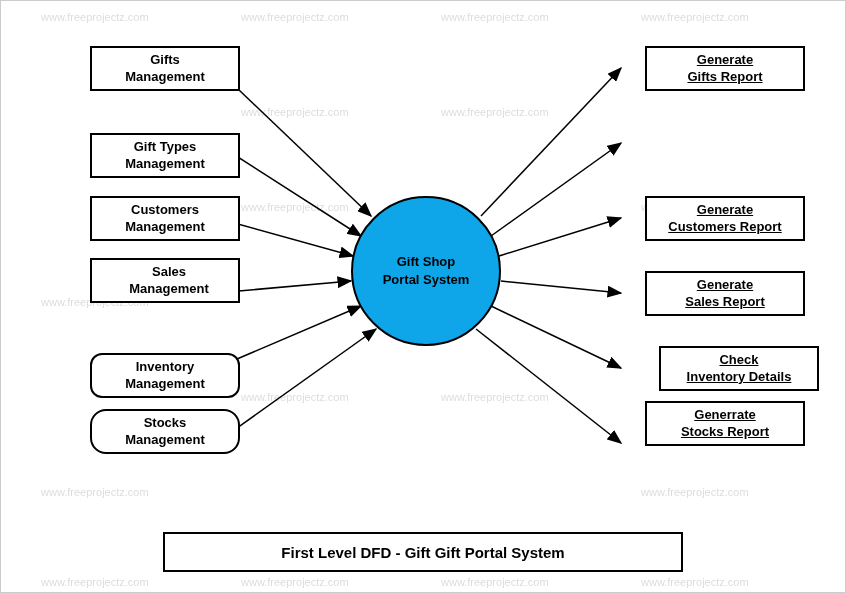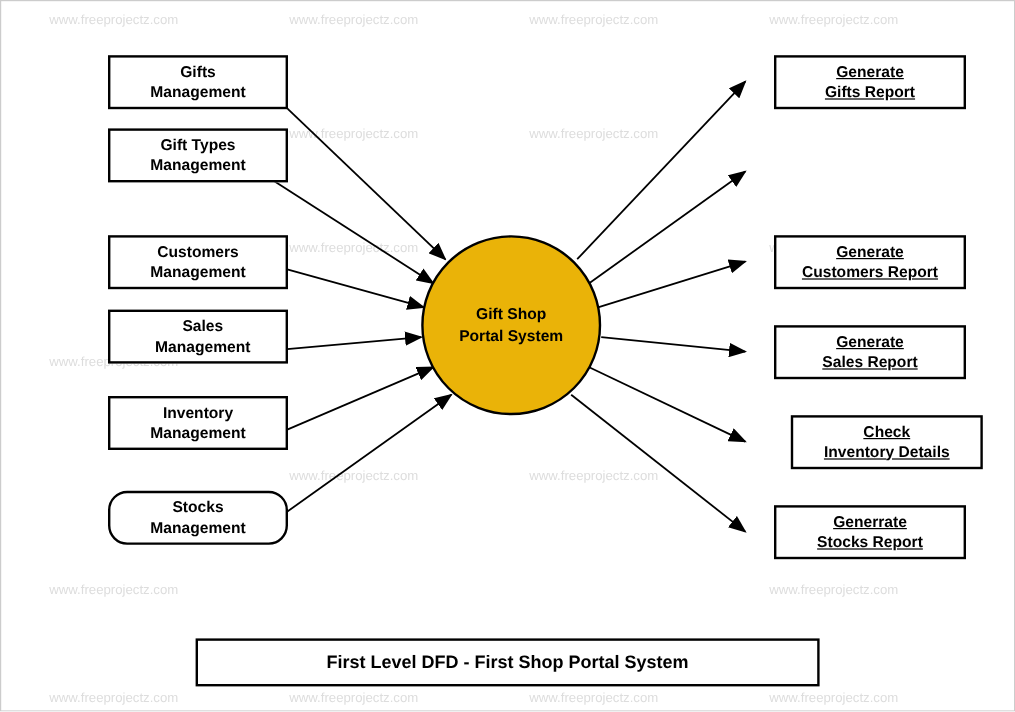--- a/index.html
+++ b/index.html
@@ -6,21 +6,21 @@
     body { font-family: Arial, sans-serif; background: #fff; width: 846px; height: 593px; position: relative; overflow: hidden; }
     .container { width: 846px; height: 593px; position: relative; border: 1px solid #ccc; }
     
     .watermark { position: absolute; color: #ddd; font-size: 11px; pointer-events: none; z-index: 0; }
     
     .box { position: absolute; border: 2px solid #000; background: #fff; display: flex; align-items: center; justify-content: center; text-align: center; font-weight: bold; font-size: 13px; z-index: 2; padding: 4px; line-height: 1.3; margin-left: 24px; }
     
     .left-box { width: 150px; height: 45px; }
     .right-box { width: 160px; height: 45px; text-decoration: underline; }
     
-    .circle { position: absolute; width: 150px; height: 150px; border-radius: 50%; border: 2px solid #000; background: #eab308; display: flex; align-items: center; justify-content: center; text-align: center; font-weight: bold; font-size: 13px; z-index: 2; line-height: 1.4; }
+    .circle { position: absolute; width: 150px; height: 150px; border-radius: 50%; border: 2px solid #000; background: #0ea5e9; display: flex; align-items: center; justify-content: center; text-align: center; font-weight: bold; font-size: 13px; z-index: 2; line-height: 1.4; }
     
     .title-box { position: absolute; bottom: 20px; left: 50%; transform: translateX(-50%); width: 520px; height: 40px; border: 2px solid #000; background: #fff; display: flex; align-items: center; justify-content: center; font-weight: bold; font-size: 15px; z-index: 2; }
     
     svg.arrows { position: absolute; top: 0; left: 0; width: 846px; height: 593px; z-index: 1; pointer-events: none; }
     svg.arrows line { stroke: #000; stroke-width: 1.5; }
   </style>
 </head>
 <body>
 <div class="container">
 
@@ -38,30 +38,30 @@
 <div class="watermark" style="top:485px; left:40px;">www.freeprojectz.com</div>
 <div class="watermark" style="top:485px; left:640px;">www.freeprojectz.com</div>
 <div class="watermark" style="top:575px; left:40px;">www.freeprojectz.com</div>
 <div class="watermark" style="top:575px; left:240px;">www.freeprojectz.com</div>
 <div class="watermark" style="top:575px; left:440px;">www.freeprojectz.com</div>
 <div class="watermark" style="top:575px; left:640px;">www.freeprojectz.com</div>
 
 <div class="box left-box" style="top:45px; left:65px;">
       <span>Gifts<br>Management</span>
     </div>
-<div class="box left-box" style="top:106px; left:65px;">
+<div class="box left-box" style="top:132px; left:65px;">
       <span>Gift Types<br>Management</span>
     </div>
 <div class="box left-box" style="top:195px; left:65px;">
       <span>Customers<br>Management</span>
     </div>
 <div class="box left-box" style="top:257px; left:65px;padding-left:12px;">
       <span>Sales<br>Management</span>
     </div>
-<div class="box left-box" style="top:329px; left:65px;">
+<div class="box left-box" style="top:352px; left:65px;border-radius:12px;">
       <span>Inventory<br>Management</span>
     </div>
 <div class="box left-box" style="top:408px; left:65px;border-radius:16px;">
       <span>Stocks<br>Management</span>
     </div>
 
 <div class="circle" style="top:195px; left:350px;">
       <span>Gift Shop<br>Portal System</span>
     </div>
 
@@ -70,26 +70,26 @@
     </div>
 <div class="box right-box" style="top:195px; left:620px;">
       <span>Generate<br>Customers Report</span>
     </div>
 <div class="box right-box" style="top:270px; left:620px;">
       <span>Generate<br>Sales Report</span>
     </div>
 <div class="box right-box" style="top:345px; left:634px;">
       <span>Check<br>Inventory Details</span>
     </div>
-<div class="box right-box" style="top:420px; left:620px;">
+<div class="box right-box" style="top:400px; left:620px;">
       <span>Generrate<br>Stocks Report</span>
     </div>
 
 <div class="title-box">
-      <span>First Level DFD - First Shop Portal System</span>
+      <span>First Level DFD - Gift Gift Portal System</span>
     </div>
 
 <svg class="arrows">
   <defs>
     <marker id="arrowhead" markerWidth="10" markerHeight="8" refX="9" refY="4" orient="auto">
       <polygon points="0 0, 10 4, 0 8" fill="#000"></polygon>
     </marker>
   </defs>
 
   <line x1="215" y1="67" x2="370" y2="215" marker-end="url(#arrowhead)"></line>

